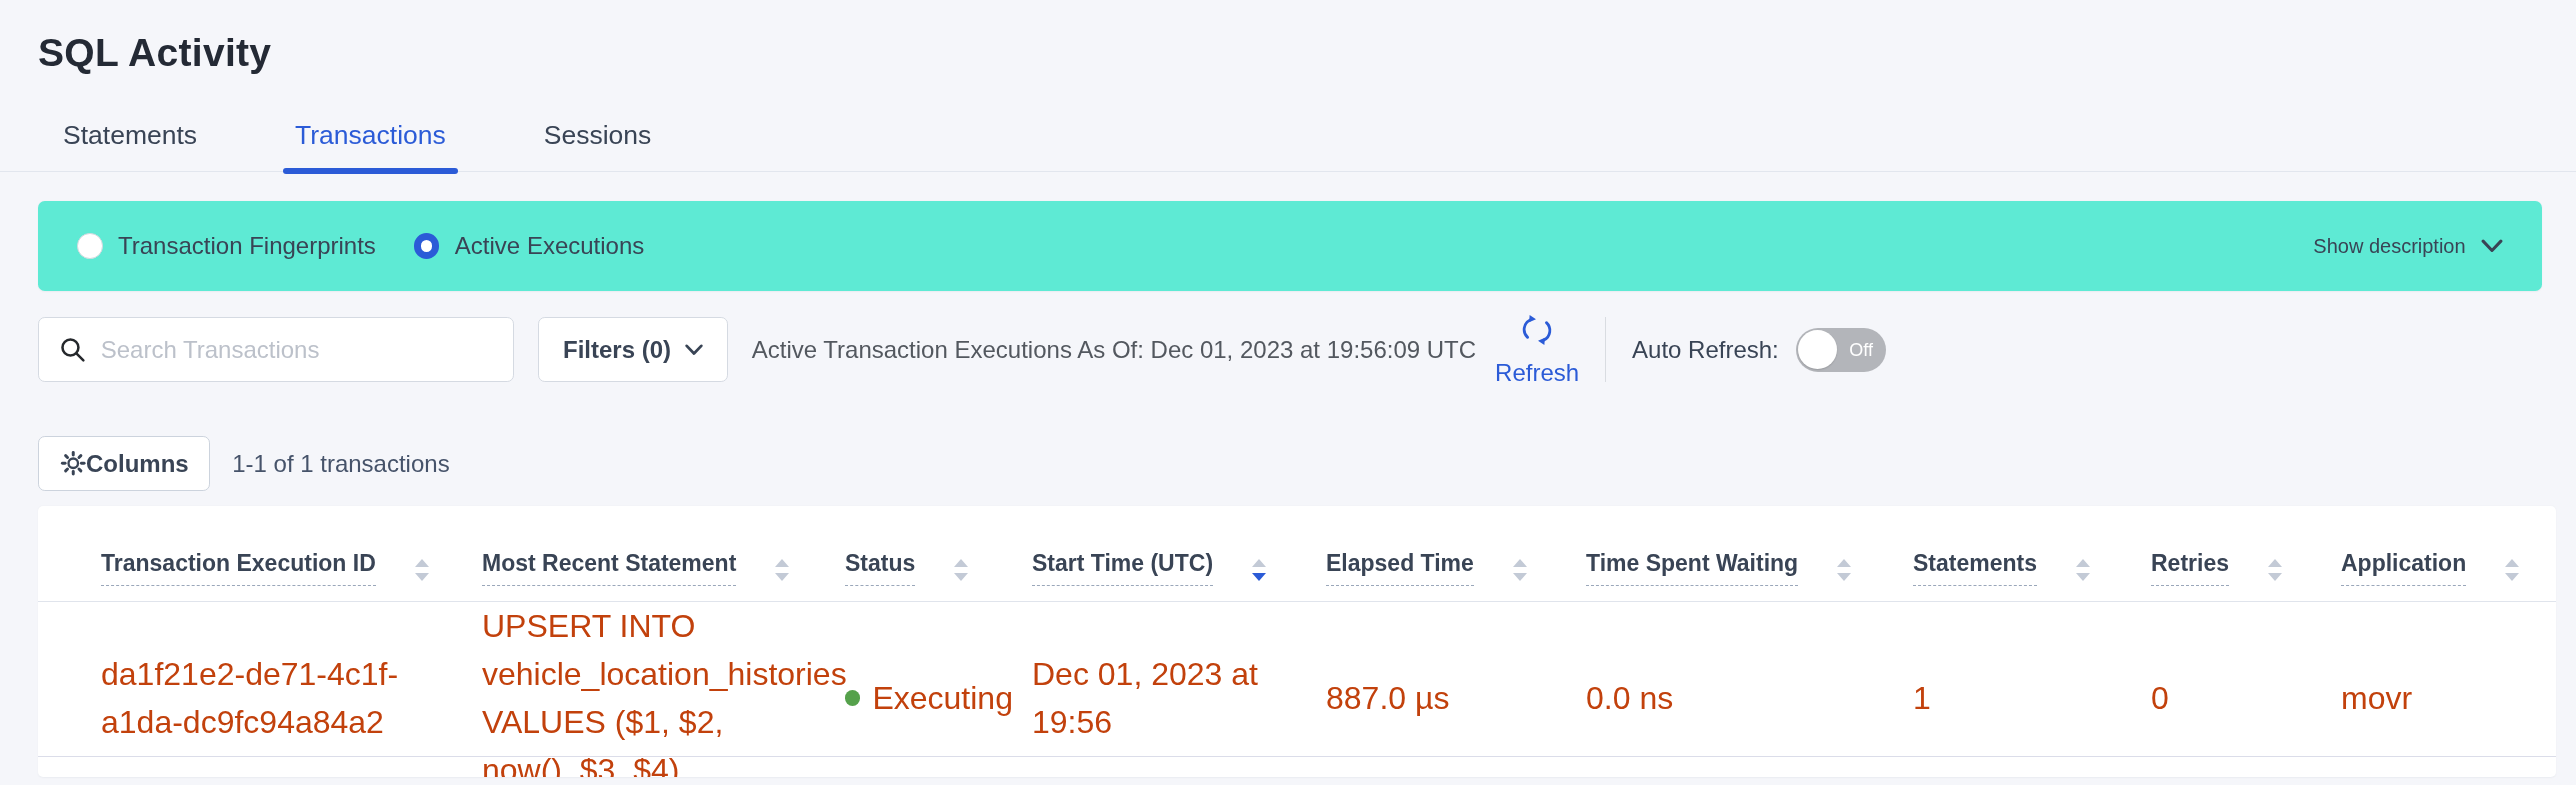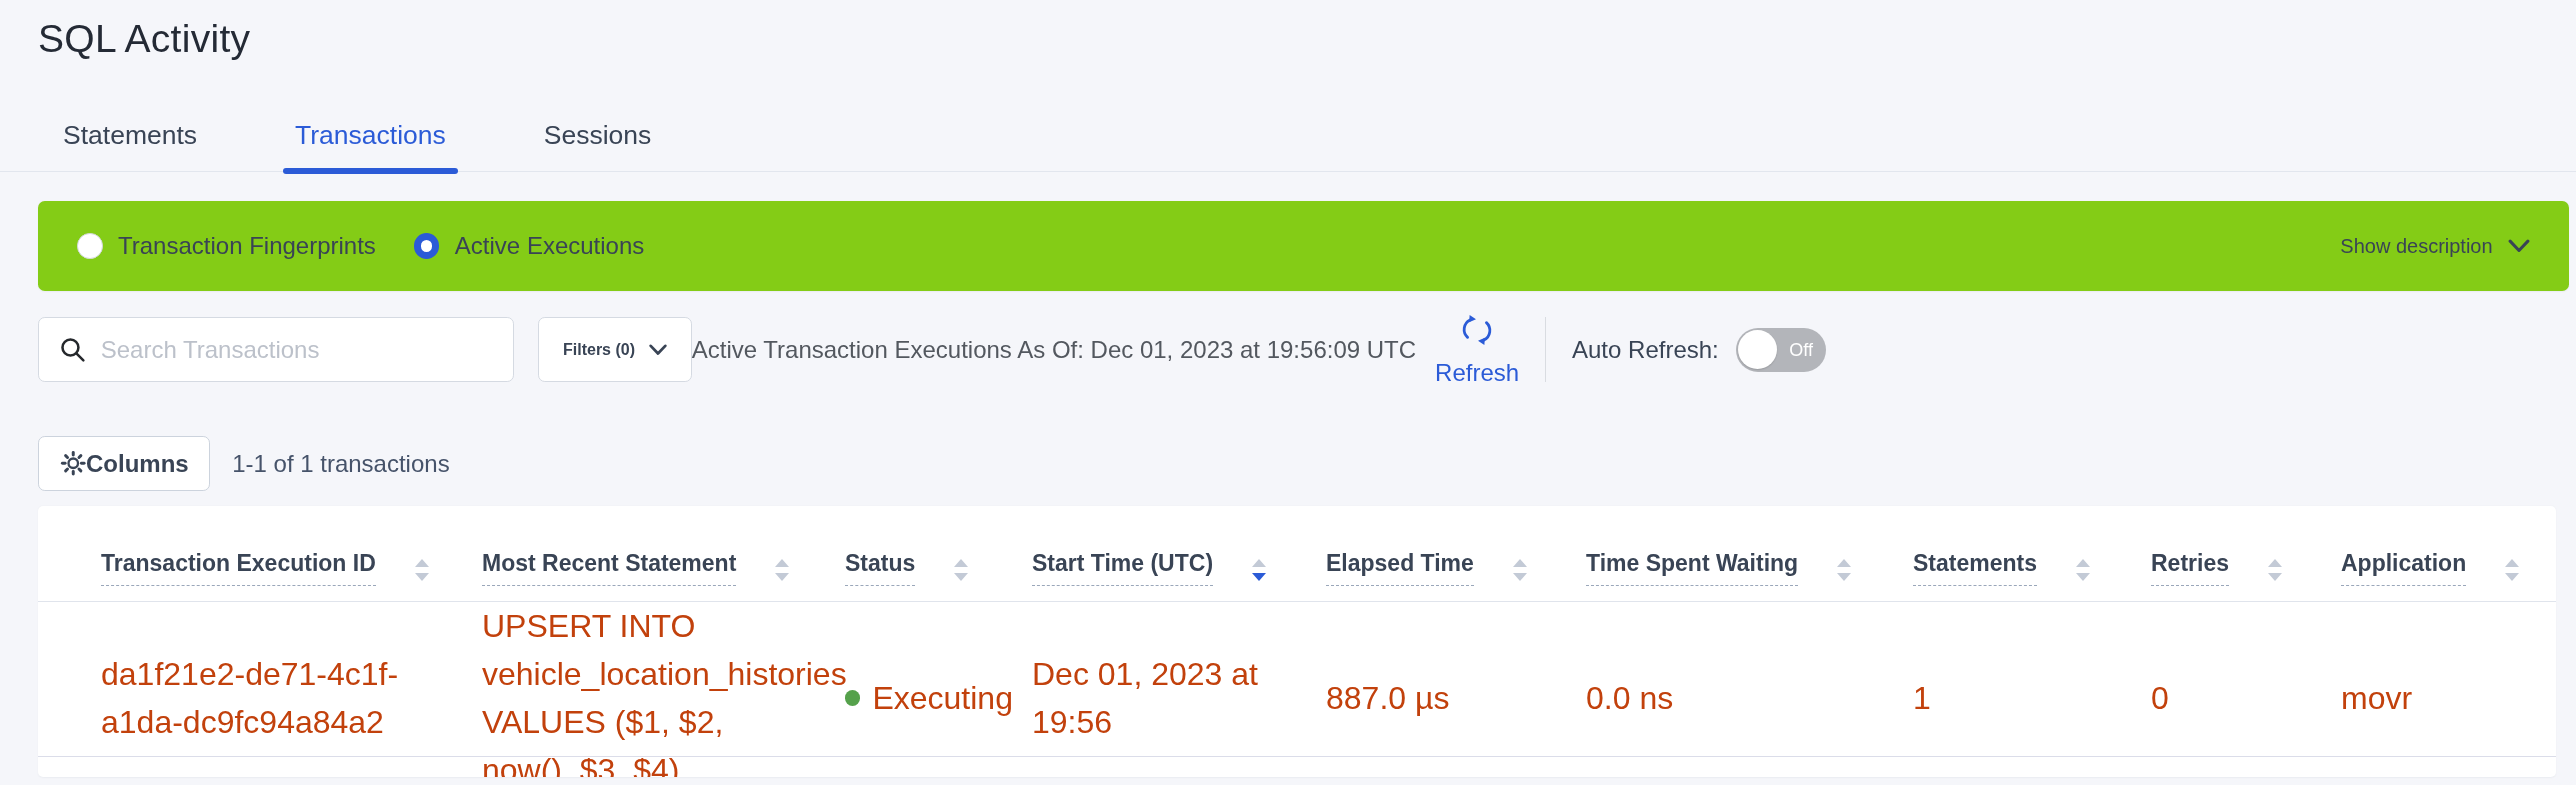--- a/index.html
+++ b/index.html
@@ -6,41 +6,41 @@
   html,body { width:2576px; height:785px; }
   body {
     background:#f5f6fa;
     font-family:"Liberation Sans", sans-serif;
     color:#394455;
     position:relative;
     overflow:hidden;
   }
   
   .page-title {
-    position:absolute; left:38px; top:17px;
-    font-size:39px; font-weight:400; color:#242a35; letter-spacing:0.3px;
+    position:absolute; left:38px; top:31px;
+    font-size:39px; font-weight:700; color:#242a35; letter-spacing:0.3px;
   }
   
   .tabs {
     position:absolute; left:0; right:0; top:114px; height:58px;
     border-bottom:1.7px solid #e2e6ee;
     display:flex; align-items:flex-end; padding-left:63px; gap:98px;
   }
   .tab {
     font-size:26.5px; color:#394455; padding-bottom:20.5px; position:relative; cursor:pointer;
   }
   .tab.active { color:#2b5bd7; font-weight:500; }
   .tab.active::after {
     content:""; position:absolute; left:-12px; right:-12px; bottom:-3.4px;
     height:6px; border-radius:4.3px; background:#2b5bd7;
   }
   
   .view-card {
-    position:absolute; left:38px; right:7px; top:201px; height:90px;
-    background:#84cc16; border-radius:6.8px; box-shadow:0 0.9px 1.7px rgba(40,50,70,.05);
+    position:absolute; left:38px; right:34px; top:201px; height:90px;
+    background:#5eead4; border-radius:6.8px; box-shadow:0 0.9px 1.7px rgba(40,50,70,.05);
     display:flex; align-items:center; padding:0 39px;
   }
   .radio-group { display:flex; align-items:center; gap:38px; }
   .radio-option { display:flex; align-items:center; gap:15.4px; font-size:24px; cursor:pointer; }
   .radio-circle {
     width:25.6px; height:25.6px; border-radius:50%;
     border:1.7px solid #d4d8de; background:#fff; flex:0 0 auto;
   }
   .radio-circle.selected { border:7.7px solid #2b5bd7; }
   .show-desc {
@@ -59,23 +59,23 @@
   }
   .search-box input {
     border:none; outline:none; flex:1; font-size:24px; color:#394455;
     font-family:inherit; background:transparent;
   }
   .search-box input::placeholder { color:#bcc1ca; }
   .filters-btn {
     margin-left:24px; height:65px; background:#fff;
     border:1.7px solid #d5dae2; border-radius:6.8px;
     display:flex; align-items:center; gap:13.7px; padding:0 24px;
-    font-size:16px; font-weight:700; color:#394455; cursor:pointer;
-  }
-  .asof { font-size:24px; color:#53585f; }
+    font-size:24px; font-weight:700; color:#394455; cursor:pointer;
+  }
+  .asof { margin-left:24px; font-size:24px; color:#53585f; }
   .refresh { margin-left:19px; display:flex; align-items:center; gap:10.2px; cursor:pointer;flex-direction:column; }
   .refresh-label { color:#2b5bd7; font-size:24px; }
   .vdivider { width:1.7px; height:65px; background:#d9dce1; margin:0 25.6px; }
   .autorefresh-label { font-size:24px; color:#394455; }
   .toggle {
     margin-left:17px; width:90px; height:44px; border-radius:22px;
     background:#b3b5ba; position:relative; cursor:pointer; flex:0 0 auto;
   }
   .toggle-knob {
     position:absolute; left:2.6px; top:2.6px; width:39px; height:39px;

